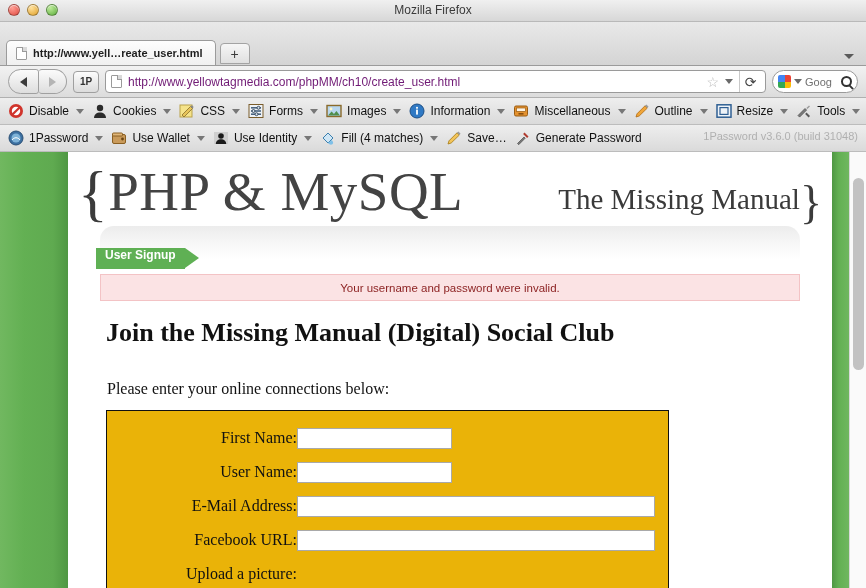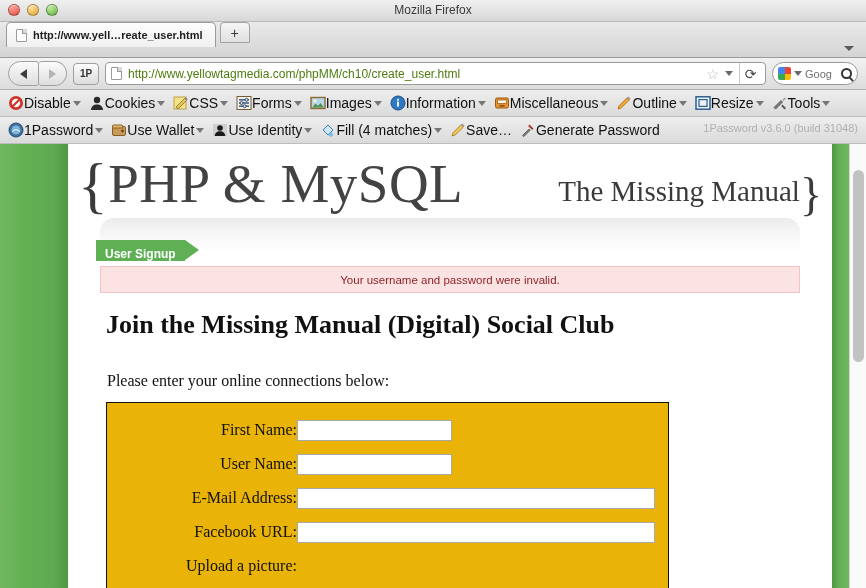--- a/index.html
+++ b/index.html
@@ -46,24 +46,24 @@
   .win-title {
     position: absolute; left: 0; right: 0; top: 3px;
     text-align: center;
     font-size: 12px; color: #3a3a3a;
     font-family: "Liberation Sans", sans-serif;
   }
 
   
   .tabstrip {
     position: relative;
-    height: 36px;
+    height: 44px;
     background: linear-gradient(to bottom, #e9e9e9, #d4d4d4);
     border-bottom: 1px solid #9b9b9b;
-    display: flex; align-items: flex-start;
+    display: flex; align-items: flex-end;
     padding-left: 6px;
   }
   .tab {
     position: relative;
     height: 25px;
     display: flex; align-items: center; gap: 6px;
     padding: 0 12px 0 9px;
     background: linear-gradient(to bottom, #fdfdfd, #f0f0f0);
     border: 1px solid #9b9b9b;
     border-bottom: none;
@@ -136,21 +136,21 @@
     background: #fff;
     border: 1px solid #9a9a9a;
     border-radius: 4px;
     display: flex; align-items: center;
     padding: 0 4px 0 5px;
     gap: 6px;
     min-width: 0;
   }
   .url-text {
     flex: 1 1 auto;
-    font-size: 12px; color: #4d7c0f;
+    font-size: 12px; color: #701a75;
     white-space: nowrap; overflow: hidden;
     font-family: "Liberation Sans", sans-serif;
   }
   .star {
     color: #b9b9b9; font-size: 14px; line-height: 1;
   }
   .mini-chev {
     width: 0; height: 0;
     border-left: 4px solid transparent;
     border-right: 4px solid transparent;
@@ -191,23 +191,23 @@
   .exttoolbar {
     position: relative;
     height: 27px;
     display: flex; align-items: center;
     padding: 0 4px;
     background: linear-gradient(to bottom, #eeeeee, #dadada);
     border-bottom: 1px solid #bcbcbc;
     overflow: hidden;
   }
   .extitem {
-    display: flex; align-items: center; 
+    display: flex; align-items: center; gap: 5px;
     padding: 0 4px; height: 23px;
-    font-size: 14px; color: #111;
+    font-size: 12px; color: #111;
     white-space: nowrap;
     font-family: "Liberation Sans", sans-serif;
   }
   .extitem .lbl { line-height: 1; }
   .ddarrow {
     width: 0; height: 0; margin-left: 2px;
     border-left: 4px solid transparent;
     border-right: 4px solid transparent;
     border-top: 5px solid #777;
     flex: 0 0 auto;
@@ -300,21 +300,21 @@
     background: linear-gradient(to bottom, #ececec 0%, #f6f6f6 16px, #ffffff 34px);
     border-radius: 14px 14px 0 0;
   }
 
   .signup-tab {
     position: absolute; left: 96px; top: 96px;
     height: 21px;
     background: #5fb054;
     color: #ffffff;
     font-size: 12px; font-weight: bold;
-    display: flex; align-items: flex-end;
+    display: flex; align-items: flex-start;
     padding: 0 9px;
     font-family: "Liberation Sans", sans-serif;
   }
   .signup-arrow {
     position: absolute; left: 0; top: 0;
     width: 0; height: 0;
     border-top: 10.5px solid transparent;
     border-bottom: 10.5px solid transparent;
     border-left: 14px solid #5fb054;
   }

